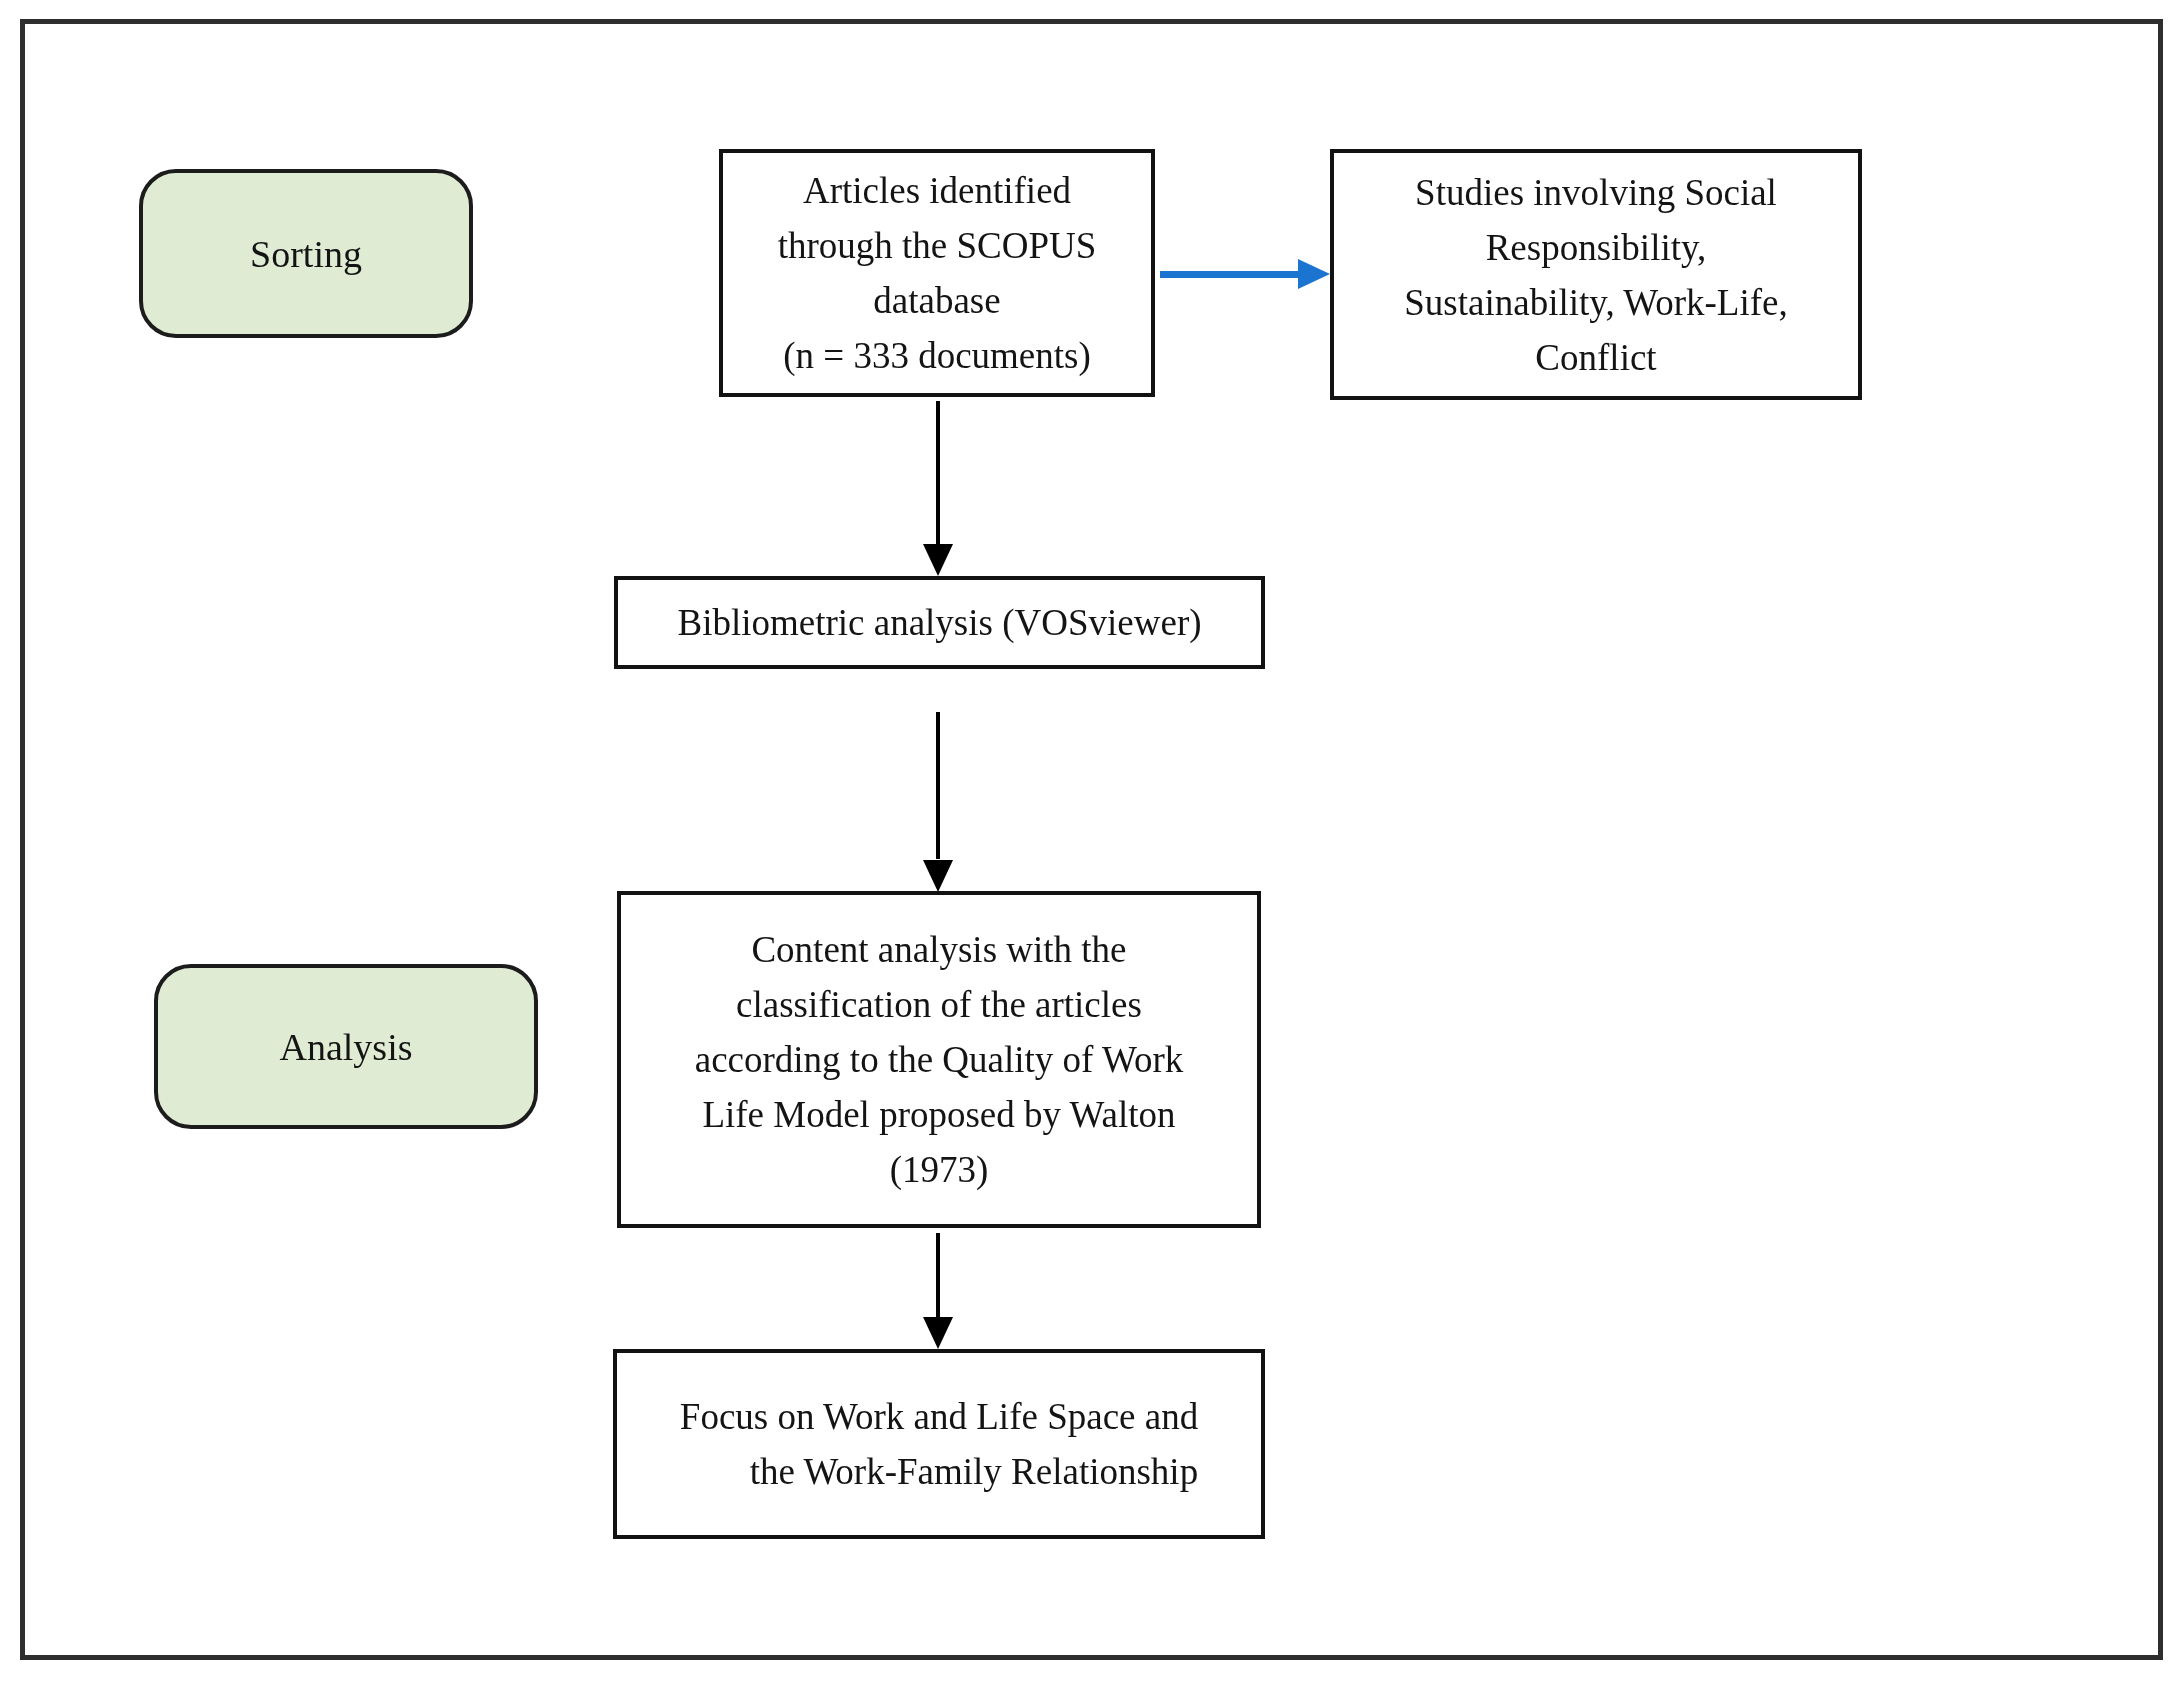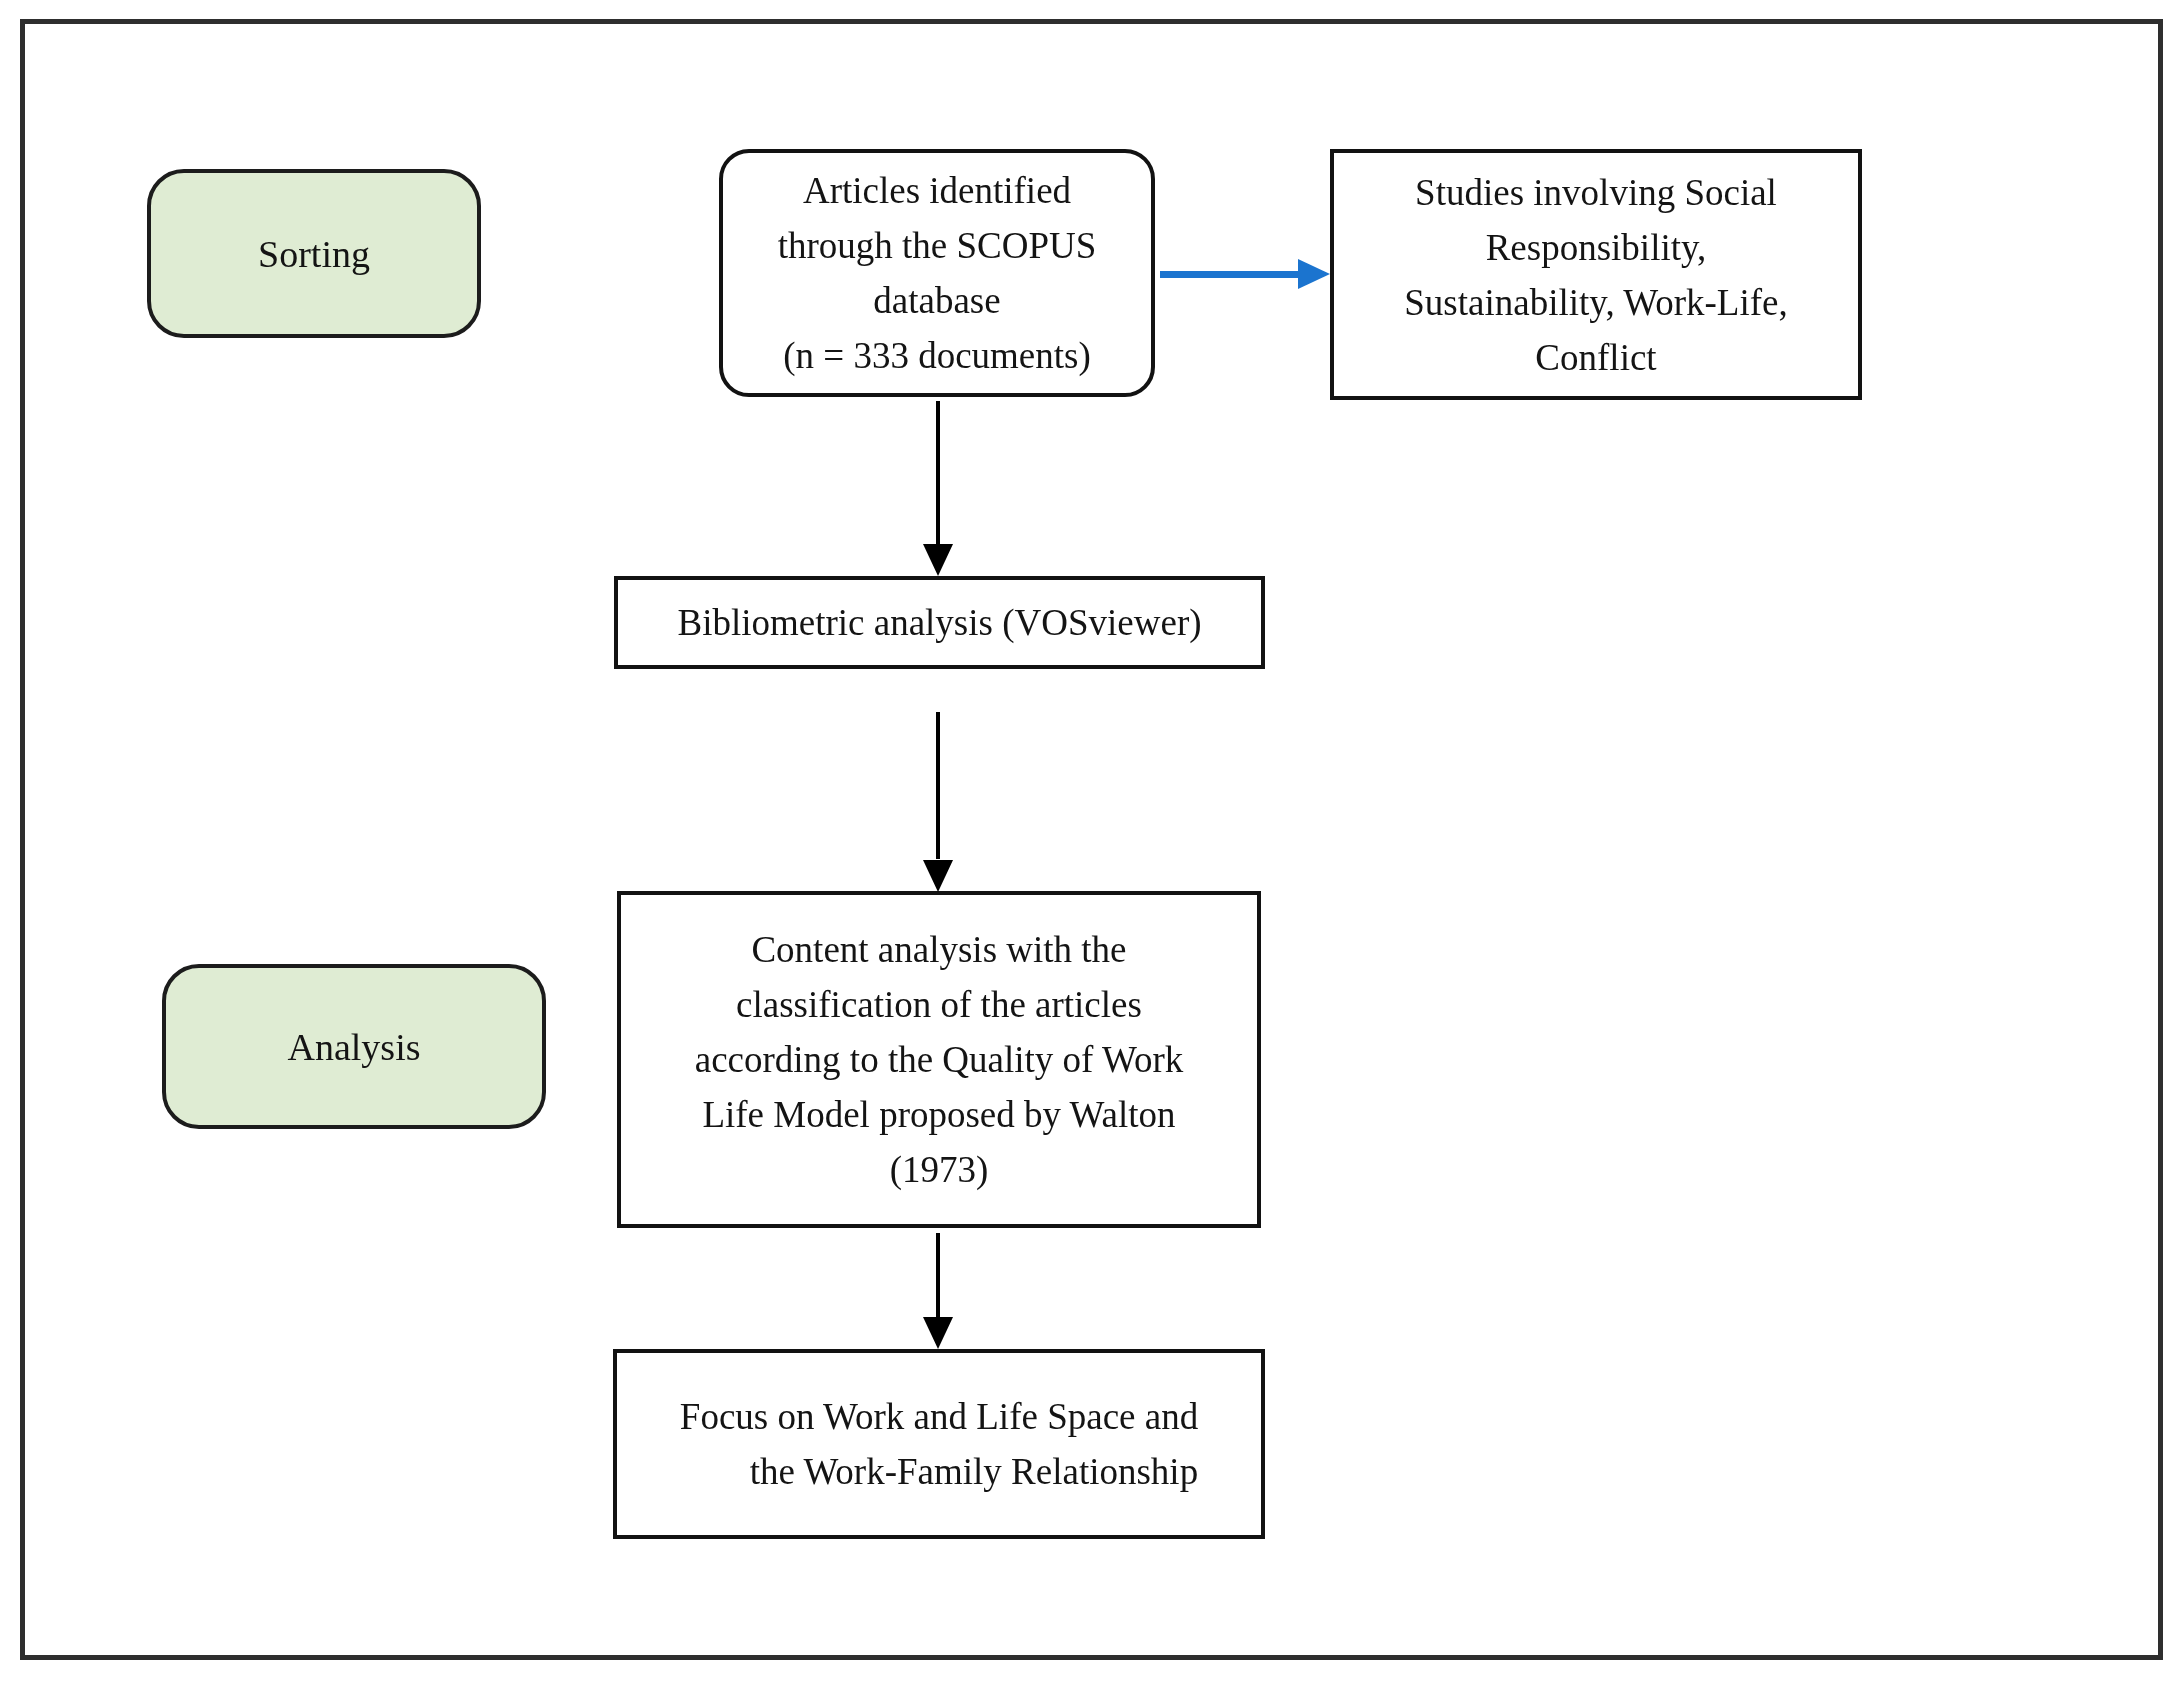--- a/index.html
+++ b/index.html
@@ -20,23 +20,23 @@
     display:flex;align-items:center;justify-content:center;
     text-align:center;white-space:pre-line;
     font-size:37px;line-height:55px;color:#141414;
   }
   .stage{
     position:absolute;box-sizing:border-box;
     background:var(--stage-fill,#dfecd3);
     border:4.6px solid var(--stage-border,#1c1c1c);
     border-radius:37px;
     display:flex;align-items:center;justify-content:center;
-    text-align:center;font-size:38px;color:#141414;margin-left:8px;
+    text-align:center;font-size:38px;color:#141414;
   }
-  .node-articles{left:719px;top:149px;width:436px;height:248px;border-radius:30px;}
+  .node-articles{left:719px;top:149px;width:436px;height:248px;}
   .node-studies{left:1330px;top:149px;width:532px;height:251px;}
   .node-biblio{left:614px;top:576px;width:651px;height:93px;}
   .node-content{left:617px;top:891px;width:644px;height:337px;}
   .node-focus{left:613px;top:1349px;width:652px;height:190px;text-align:right;}
   .stage-sorting{left:139px;top:169px;width:334px;height:169px;}
   .stage-analysis{left:154px;top:964px;width:384px;height:165px;}
 
   .shaft-v{position:absolute;width:4px;background:var(--arrow-black,#000);}
   .head-v{
     position:absolute;width:0;height:0;

